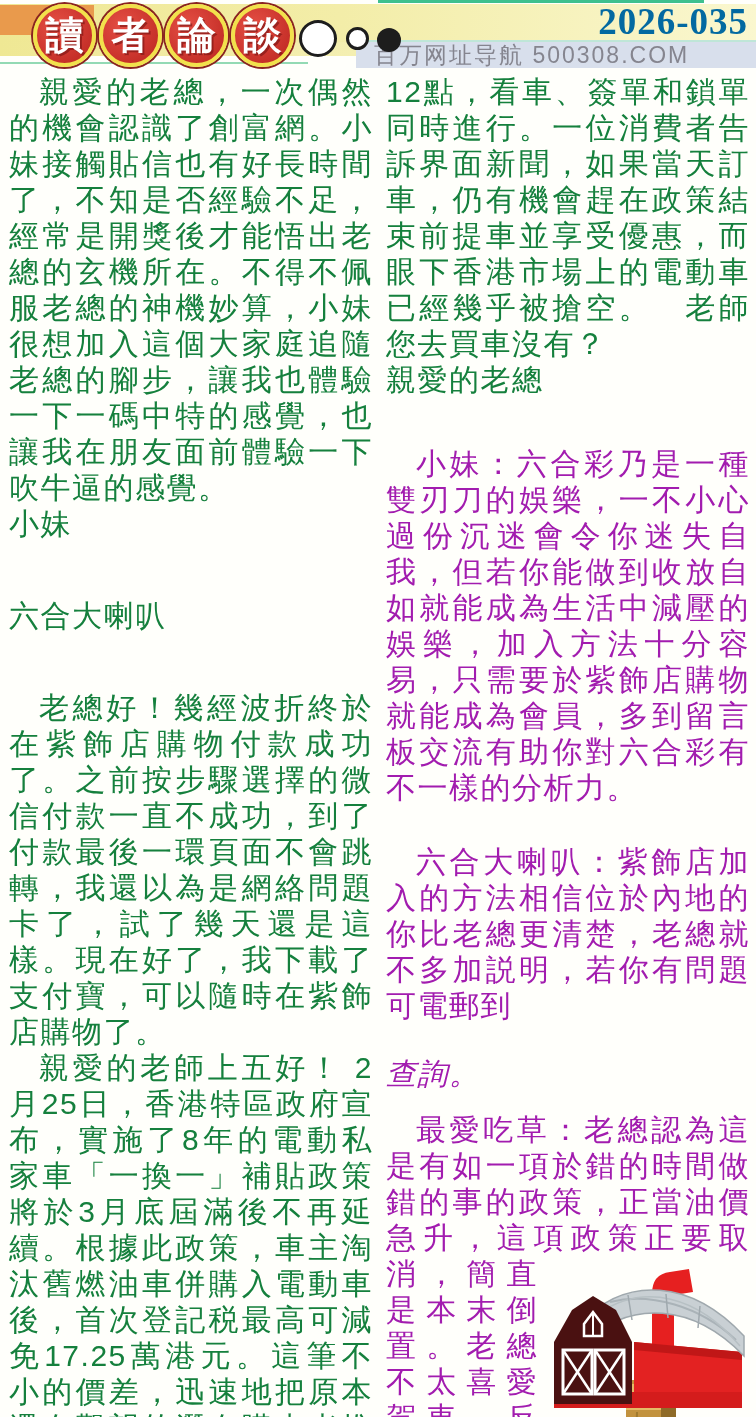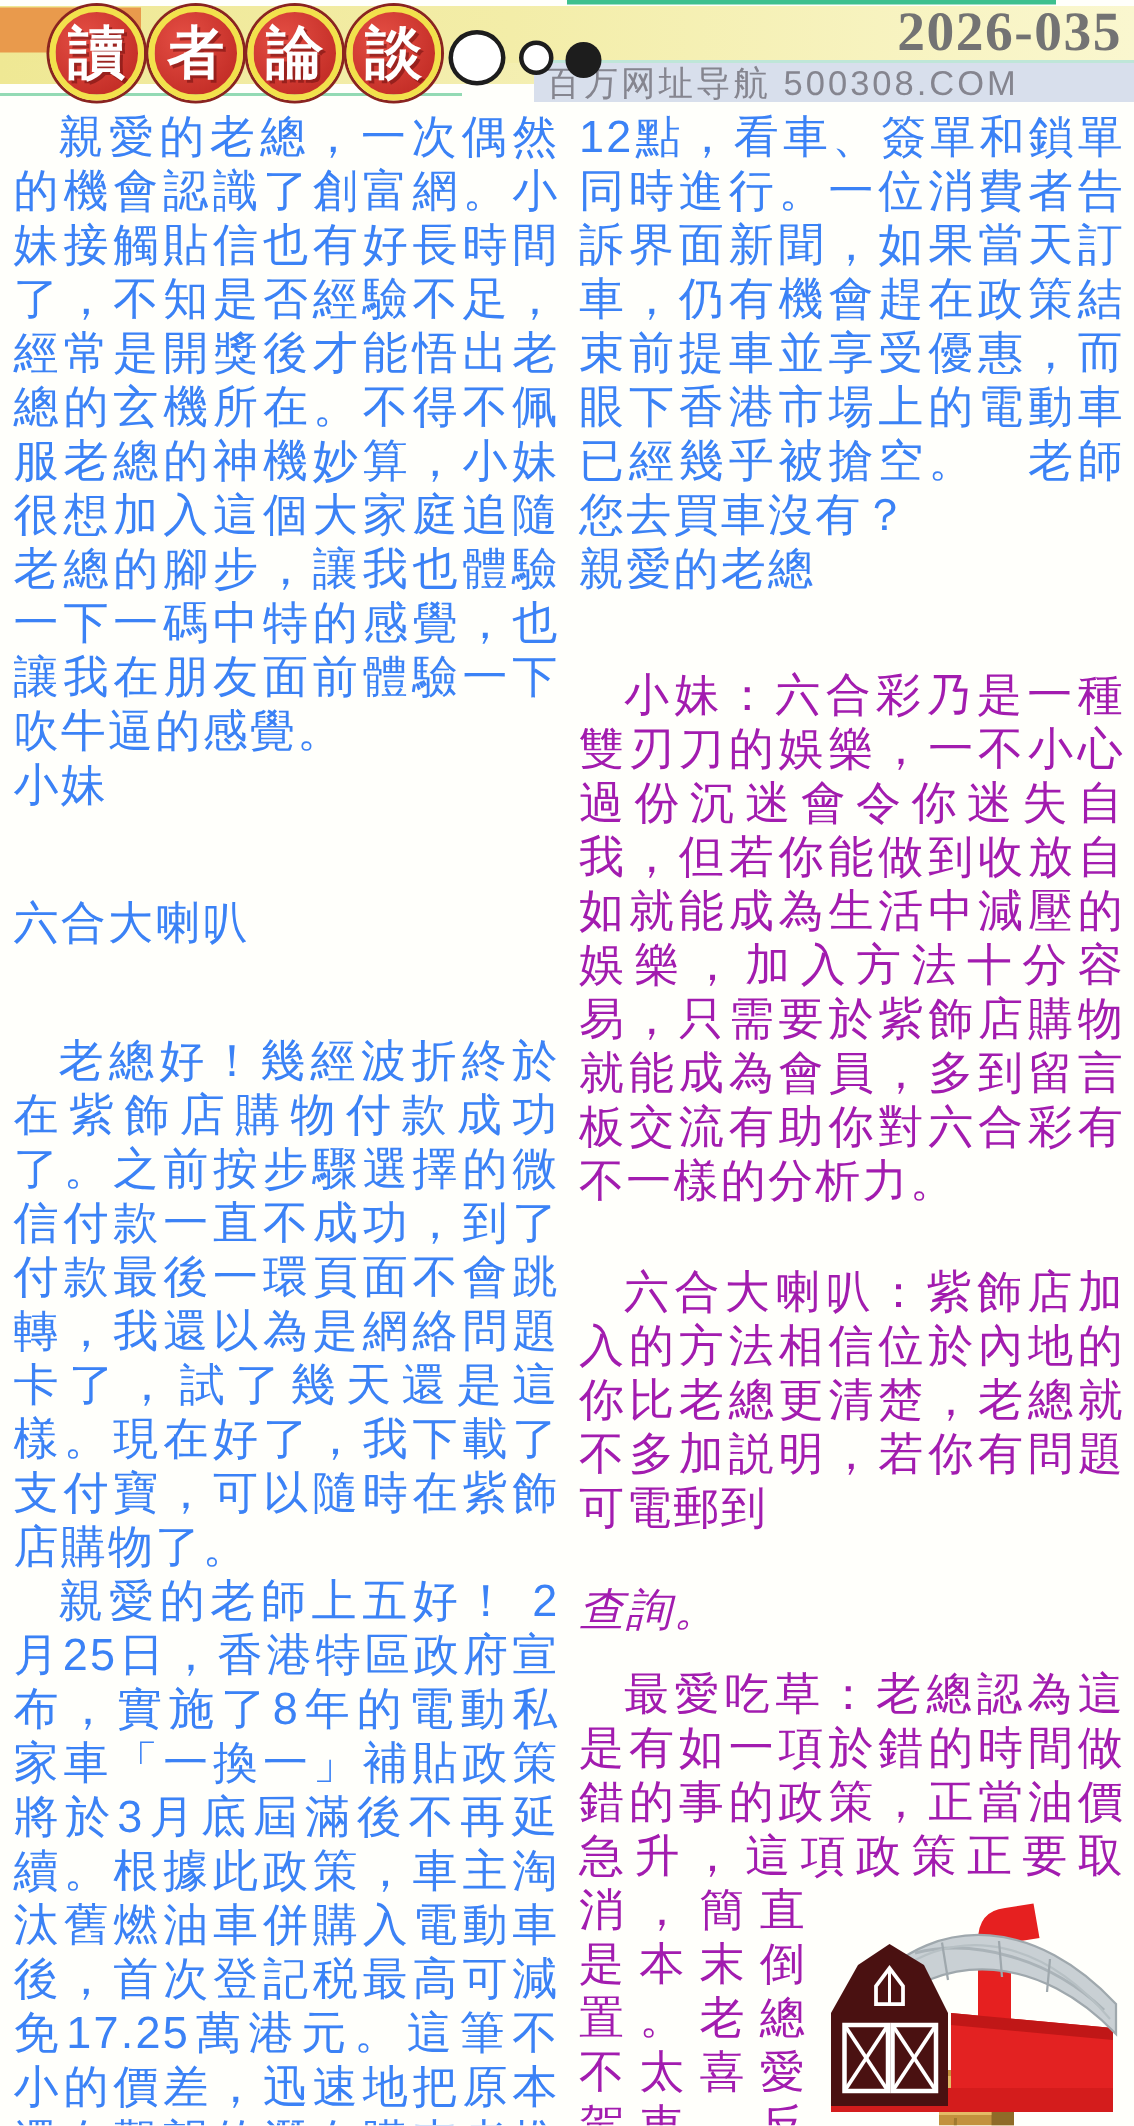--- a/index.html
+++ b/index.html
@@ -30,21 +30,21 @@
     position: absolute; left: 0; top: 5px; width: 94px; height: 30px;
     background: #e99a4c; z-index: 2;
   }
   .lavender-band {
     position: absolute; left: 356px; right: 0; top: 40px; height: 28px;
     background: #d8dfec; border-top: 2px solid #bfe6d8;
     display: flex; align-items: center; z-index: 1;
   }
   .site-nav {
     font-size: 23px; color: #85858f; letter-spacing: 2px;
-    padding-left: 8px; white-space: nowrap;
+    padding-left: 18px; white-space: nowrap;
   }
   .green-top { position: absolute; left: 378px; top: 0; width: 326px; height: 3px; background: #3ec08e; }
   .green-left { position: absolute; left: 0; top: 62px; width: 308px; height: 2px; background: #93dab4; }
 
   .logo { position: absolute; left: 33px; top: 4px; display: flex; gap: 3px; z-index: 3; }
   .logo-circle {
     width: 63px; height: 63px; border-radius: 50%;
     background: radial-gradient(circle at 35% 32%, #e04a40 10%, #c52f28 75%);
     border: 4px solid #f2e14c;
     box-shadow: 0 0 0 2px #8a2420;
@@ -53,32 +53,32 @@
     text-shadow: 2px 2px 0 rgba(110,15,15,.55);
   }
   .dots { position: absolute; left: 299px; top: 20px; display: flex; z-index: 3; }
   .dot { border-radius: 50%; }
   .dot-lg { width: 38px; height: 37px; background: #fff; border: 3px solid #1d1d1d; margin-right: 9px; }
   .dot-sm { width: 23px; height: 23px; background: #fff; border: 3px solid #1d1d1d; margin-right: 8px; margin-top: 7px; }
   .dot-fill { width: 24px; height: 24px; background: #1d1d1d; margin-top: 8px; }
   .issue {
     position: absolute; right: 8px; top: 0; z-index: 3;
     font-family: "Liberation Serif", serif;
-    font-size: 37px; font-weight: bold; color: #737373; letter-spacing: 1px; text-align: center;
+    font-size: 37px; font-weight: bold; color: #0369a1; letter-spacing: 1px; text-align: center;
   }
 
   
   .columns { display: flex; gap: 13px; padding: 4px 6px 0 9px; }
   .col { width: 365px; }
   .col p {
     font-size: 30px; line-height: 36px;
     text-align: justify; word-break: break-all;
     letter-spacing: 1.5px;
   }
-  .red   { color: #3b82f6; }
+  .red   { color: #15803d; }
   .black { color: #a21caf; }
   .indent { text-indent: 1em; }
   .sig { text-align: right; padding-right: 20px; }
   .sig-gap { margin-bottom: 56px !important; }
   .mb0  { margin-bottom: 0 !important; }
   .mb38 { margin-bottom: 38px !important; }
   .mb48 { margin-bottom: 48px !important; }
   .blank-line { height: 32px; }  
   .reply-end { margin-bottom: 20px; font-style: italic; }
 

